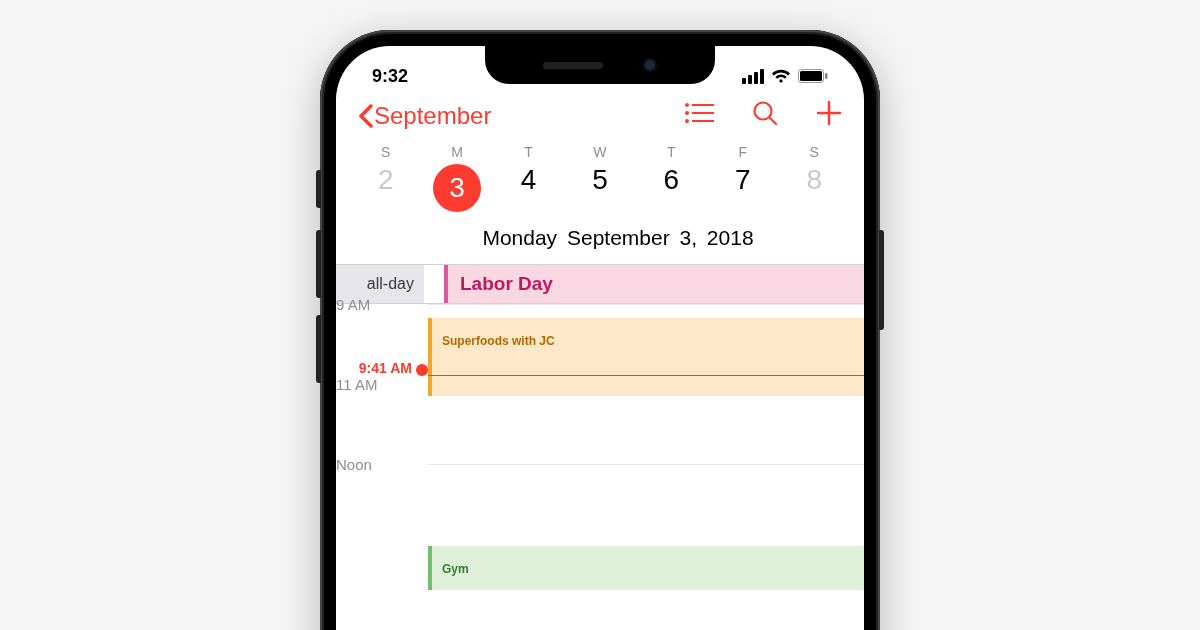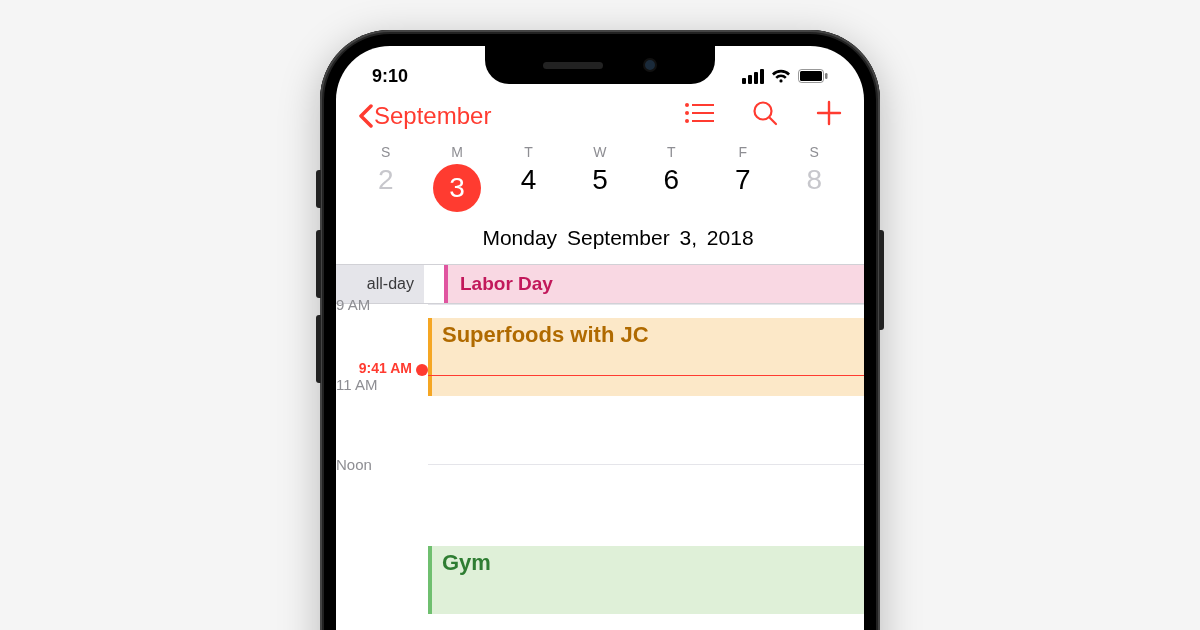--- a/index.html
+++ b/index.html
@@ -32,21 +32,21 @@
 .week-days .col.muted { color: #c7c7cc; }
 .week-days .col.selected span { display: inline-flex; align-items: center; justify-content: center; width: 48px; height: 48px; background: #ff3b30; color: #fff; border-radius: 50%; font-weight: 500; }
 .date-title { text-align: center; font-size: 21px; padding: 4px 0 14px; color: #000; word-spacing: 4px; margin-left: 36px; }
 .allday-row { display: flex; border-top: 1px solid #d1d1d6; border-bottom: 1px solid #d1d1d6; }
 .allday-label { width: 88px; background: #e5e5ea; display: flex; align-items: center; justify-content: flex-end; padding-right: 10px; font-size: 16px; color: #3a3a3c; }
 .allday-event { flex: 1; background: #f9d8e3; color: #c2185b; font-size: 19px; font-weight: 600; padding: 8px 12px; border-left: 4px solid #e055a0; margin-left: 20px; }
 .timeline { position: relative; }
 .hour-row { display: flex; height: 80px; position: relative; }
 .hour-label { width: 88px; padding-right: 10px; font-size: 15px; color: #8e8e93; transform: translateY(-8px); }
 .hour-line { position: absolute; left: 92px; right: 0; top: 0; border-top: 1px solid #e5e5ea; }
-.event { position: absolute; left: 92px; right: 0; border-left: 4px solid; padding: 4px 10px; font-size: 22px; font-weight: 600; }
+.event { position: absolute; left: 92px; right: 0; border-left: 4px solid; padding: 16px 10px; font-size: 12px; font-weight: 600; }
 .ev-orange { background: #fce8c8; border-color: #f5a623; color: #b06a00; }
 .ev-green  { background: #dff0d8; border-color: #6fbf6f; color: #2e7d32; }
 .now-line { position: absolute; left: 0; right: 0; display: flex; align-items: flex-end; }
 .now-label { width: 82px; text-align: right; font-size: 14px; color: #ff3b30; font-weight: 600; padding-right: 6px; background:#fff; }
 .now-dot { width: 12px; height: 12px; background: #ff3b30; border-radius: 50%; margin-left: -2px; z-index:2;}
 .now-rule { flex: 1; height: 1.5px; background: #ff3b30; }
 </style>
 </head>
 <body>
 
@@ -55,21 +55,21 @@
     <div class="btn-left-2"></div>
     <div class="btn-left-3"></div>
     <div class="btn-right"></div>
   <div class="screen">
     <div class="notch">
       <div class="speaker"></div>
         <div class="camera"></div>
     </div>
 
     <div class="status-bar">
-      <div>9:10</div>
+      <div>9:32</div>
       <div class="status-right">
         <div class="cell-bars">
             <span></span>
             <span></span>
             <span></span>
             <span></span>
           </div>
         <div class="wifi-icon">
           <svg width="20" height="15" viewBox="0 0 20 15">
               <path d="M10 13.5a1.6 1.6 0 100-3.2 1.6 1.6 0 000 3.2zM4.3 7.9a8 8 0 0111.4 0l-1.8 1.8a5.5 5.5 0 00-7.8 0zM1 4.6a12.7 12.7 0 0118 0l-1.8 1.8a10.2 10.2 0 00-14.4 0z" fill="#000"></path>
@@ -151,21 +151,21 @@
         </div>
         <div class="hour-row">
           <div class="hour-label">11 AM</div>
           <div class="hour-line"></div>
         </div>
         <div class="hour-row">
           <div class="hour-label">Noon</div>
           <div class="hour-line"></div>
         </div>
         <div class="event ev-orange" style="top: 14px; height: 78px;">Superfoods with JC</div>
-        <div class="event ev-green" style="top: 242px; height: 68px;">Gym</div>
+        <div class="event ev-green" style="top: 242px; height: 44px;">Gym</div>
         <div class="now-line" style="top: 56px;">
           <div class="now-label">9:41 AM</div>
           <div class="now-dot"></div>
           <div class="now-rule"></div>
         </div>
       </div>
 
   </div>
 </div>
 

